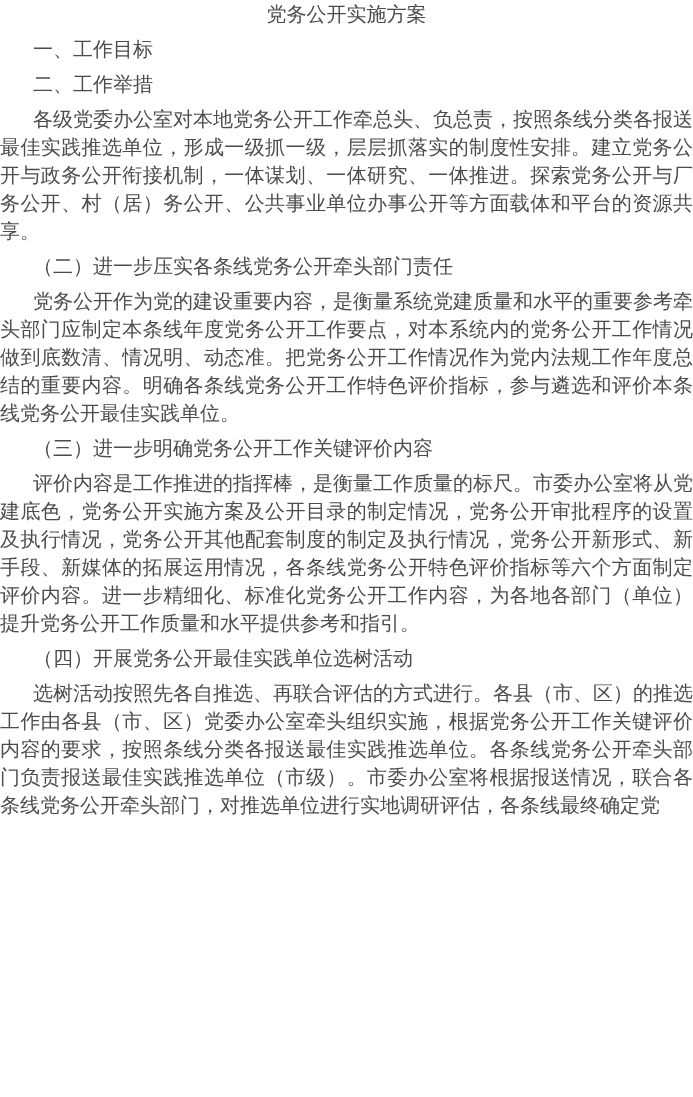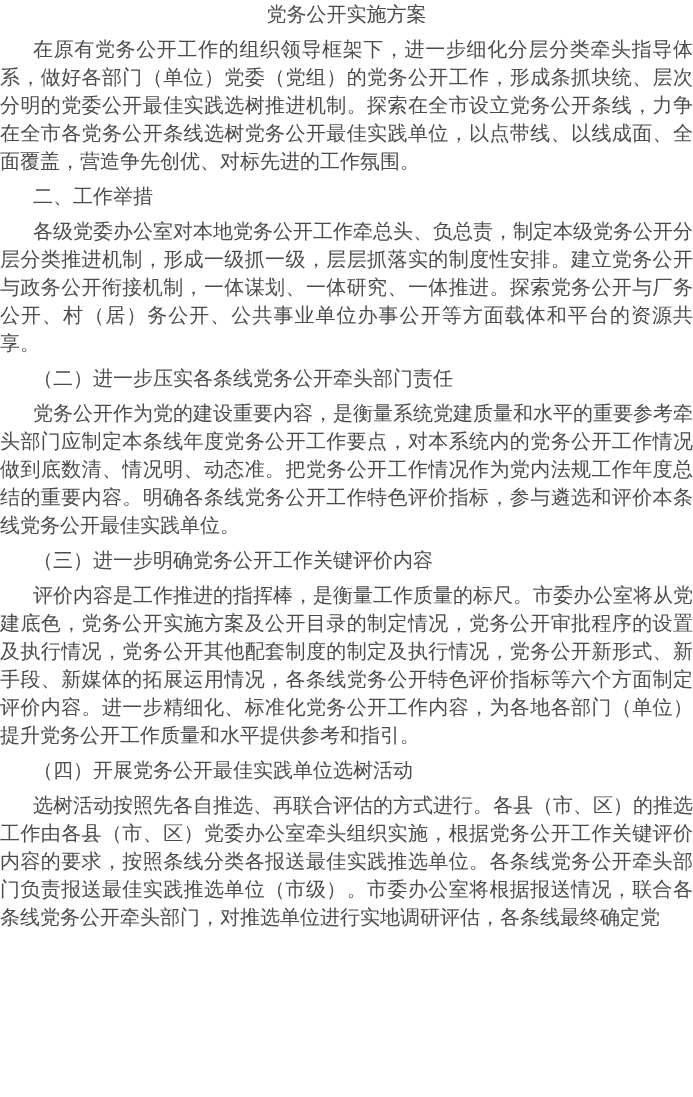--- a/index.html
+++ b/index.html
@@ -29,22 +29,22 @@
   .doc-title {
     text-align: center;
     text-indent: 0;
   }
 </style>
 </head>
 <body>
 
 <div class="page">
   <p class="para doc-title">党务公开实施方案</p>
-  <p class="para">在原有党务公开工作的组织领导框架下，进一步细化分层分类牵头指导体系，做好各部门（单位）党委（党组）的党务公开工作，形成条抓块统、层次分明的党委公开最佳实践选树推进机制。探索在全市设立党务公开条线，力争在全市各党务公开条线选树党务公开最佳实践单位，以点带线、以线成面、全面覆盖，营造争先创优、对标先进的工作氛围。</p>
+  <p class="para">一、工作目标</p>
   <p class="para">二、工作举措</p>
-  <p class="para">各级党委办公室对本地党务公开工作牵总头、负总责，制定本级党务公开分层分类推进机制，形成一级抓一级，层层抓落实的制度性安排。建立党务公开与政务公开衔接机制，一体谋划、一体研究、一体推进。探索党务公开与厂务公开、村（居）务公开、公共事业单位办事公开等方面载体和平台的资源共享。</p>
+  <p class="para">各级党委办公室对本地党务公开工作牵总头、负总责，按照条线分类各报送最佳实践推选单位，形成一级抓一级，层层抓落实的制度性安排。建立党务公开与政务公开衔接机制，一体谋划、一体研究、一体推进。探索党务公开与厂务公开、村（居）务公开、公共事业单位办事公开等方面载体和平台的资源共享。</p>
   <p class="para">（二）进一步压实各条线党务公开牵头部门责任</p>
   <p class="para">党务公开作为党的建设重要内容，是衡量系统党建质量和水平的重要参考牵头部门应制定本条线年度党务公开工作要点，对本系统内的党务公开工作情况做到底数清、情况明、动态准。把党务公开工作情况作为党内法规工作年度总结的重要内容。明确各条线党务公开工作特色评价指标，参与遴选和评价本条线党务公开最佳实践单位。</p>
   <p class="para">（三）进一步明确党务公开工作关键评价内容</p>
   <p class="para">评价内容是工作推进的指挥棒，是衡量工作质量的标尺。市委办公室将从党建底色，党务公开实施方案及公开目录的制定情况，党务公开审批程序的设置及执行情况，党务公开其他配套制度的制定及执行情况，党务公开新形式、新手段、新媒体的拓展运用情况，各条线党务公开特色评价指标等六个方面制定评价内容。进一步精细化、标准化党务公开工作内容，为各地各部门（单位）提升党务公开工作质量和水平提供参考和指引。</p>
   <p class="para">（四）开展党务公开最佳实践单位选树活动</p>
   <p class="para">选树活动按照先各自推选、再联合评估的方式进行。各县（市、区）的推选工作由各县（市、区）党委办公室牵头组织实施，根据党务公开工作关键评价内容的要求，按照条线分类各报送最佳实践推选单位。各条线党务公开牵头部门负责报送最佳实践推选单位（市级）。市委办公室将根据报送情况，联合各条线党务公开牵头部门，对推选单位进行实地调研评估，各条线最终确定党</p>
 </div>
 
 </body></html>

